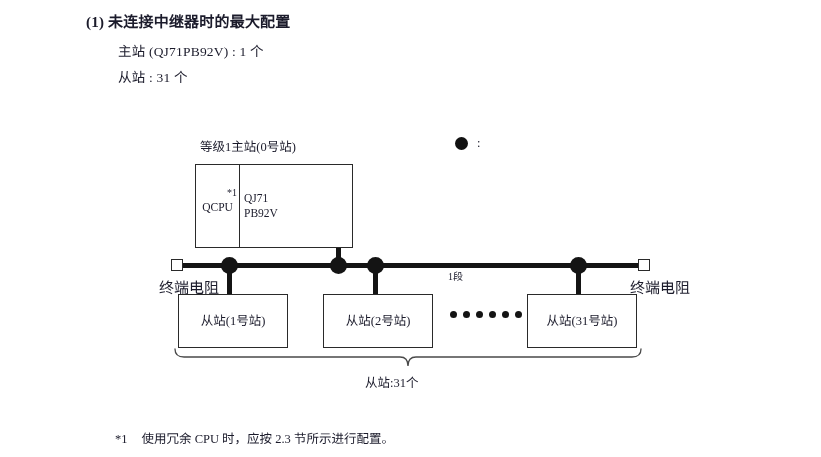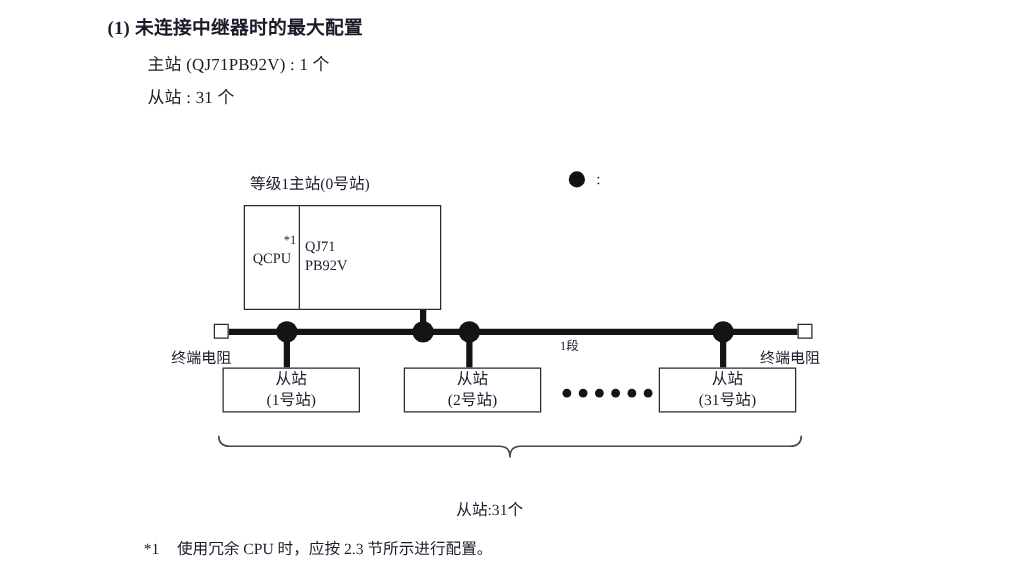--- a/index.html
+++ b/index.html
@@ -135,23 +135,24 @@
     border: 1.6px solid #2a2a2a;
     background: #ffffff;
     box-sizing: border-box;
     top: 259px;
   }
   .term-left  { left: 171px; }
   .term-right { left: 638px; }
 
   .term-label {
     position: absolute;
-    font-size: 12px;
+    font-size: 15px;
     white-space: nowrap;
     top: 276px;
+    margin-left: 22px;
   }
   .term-label-left  { left: 137px; }
   .term-label-right { left: 608px; }
 
   .seg-label {
     position: absolute;
     left: 448px;
     top: 240px;
     font-size: 10px;
     white-space: nowrap;
@@ -173,25 +174,25 @@
     background: #141414;
   }
   .drop-up   { top: 248px; height: 18px; }
   .drop-down { top: 265px; height: 30px; }
 
   
   .slave {
     position: absolute;
     top: 294px;
     width: 110px;
-    height: 36px;
+    height: 54px;
     border: 1.4px solid #2a2a2a;
     box-sizing: border-box;
     display: flex;
-    flex-direction: column;
+    flex-direction: row;
     align-items: center;
     justify-content: center;
     font-size: 12.5px;
     line-height: 1.35;
     background: #ffffff;
   }
 
   .ellipsis {
     position: absolute;
     top: 311px;
@@ -216,21 +217,20 @@
     height: 22px;
   }
   .brace svg { display: block; }
 
   .brace-label {
     position: absolute;
     left: 365px;
     top: 372px;
     font-size: 12.5px;
     white-space: nowrap;
-    margin-top: 25px;
   }
 
   
   .caption {
     position: absolute;
     left: 311px;
     top: 402px;
     font-size: 13.5px;
     font-weight: bold;
     white-space: nowrap;

